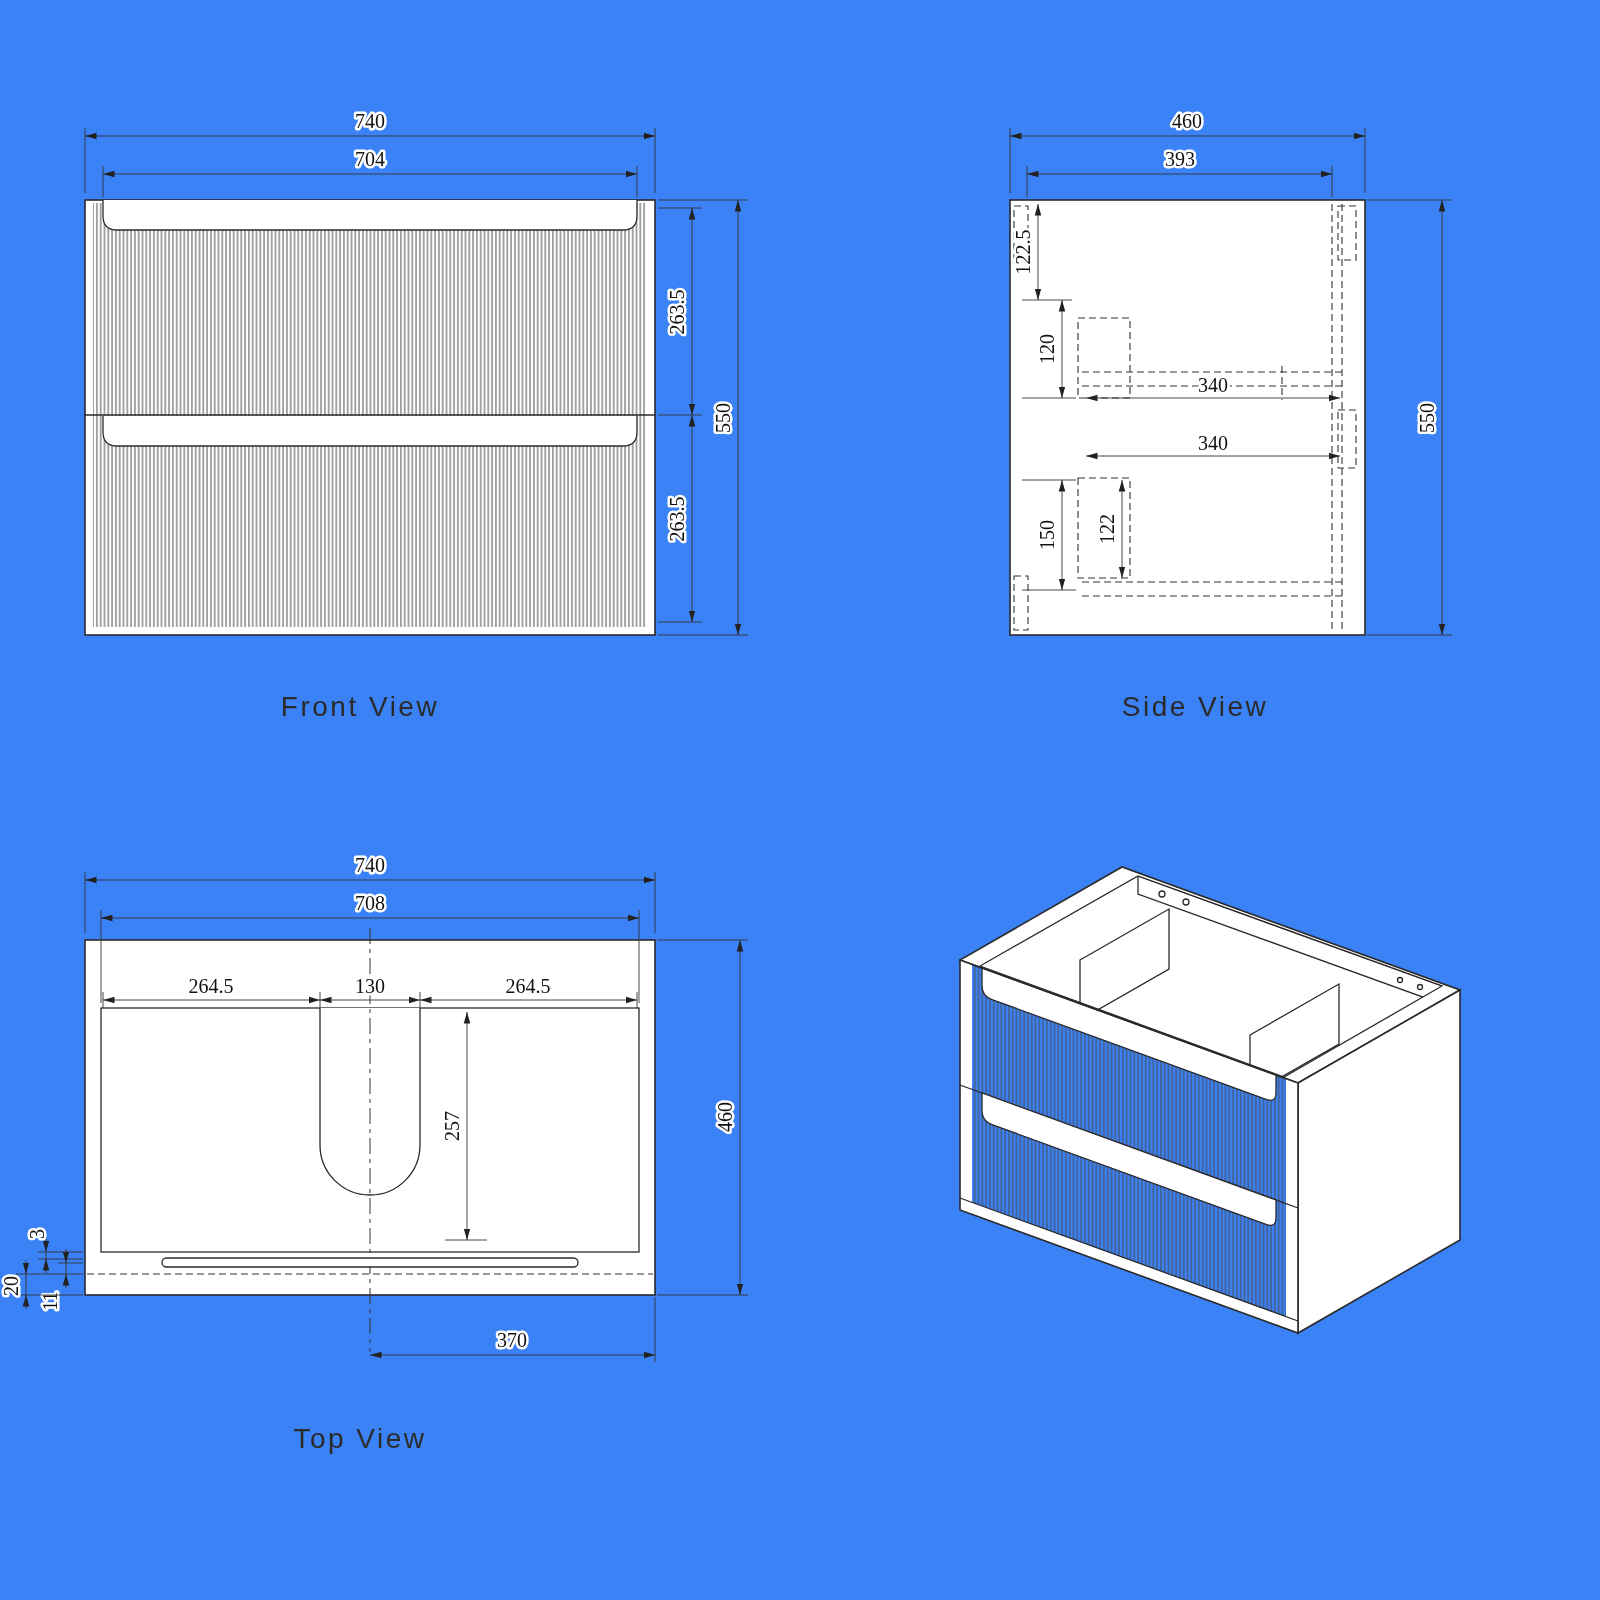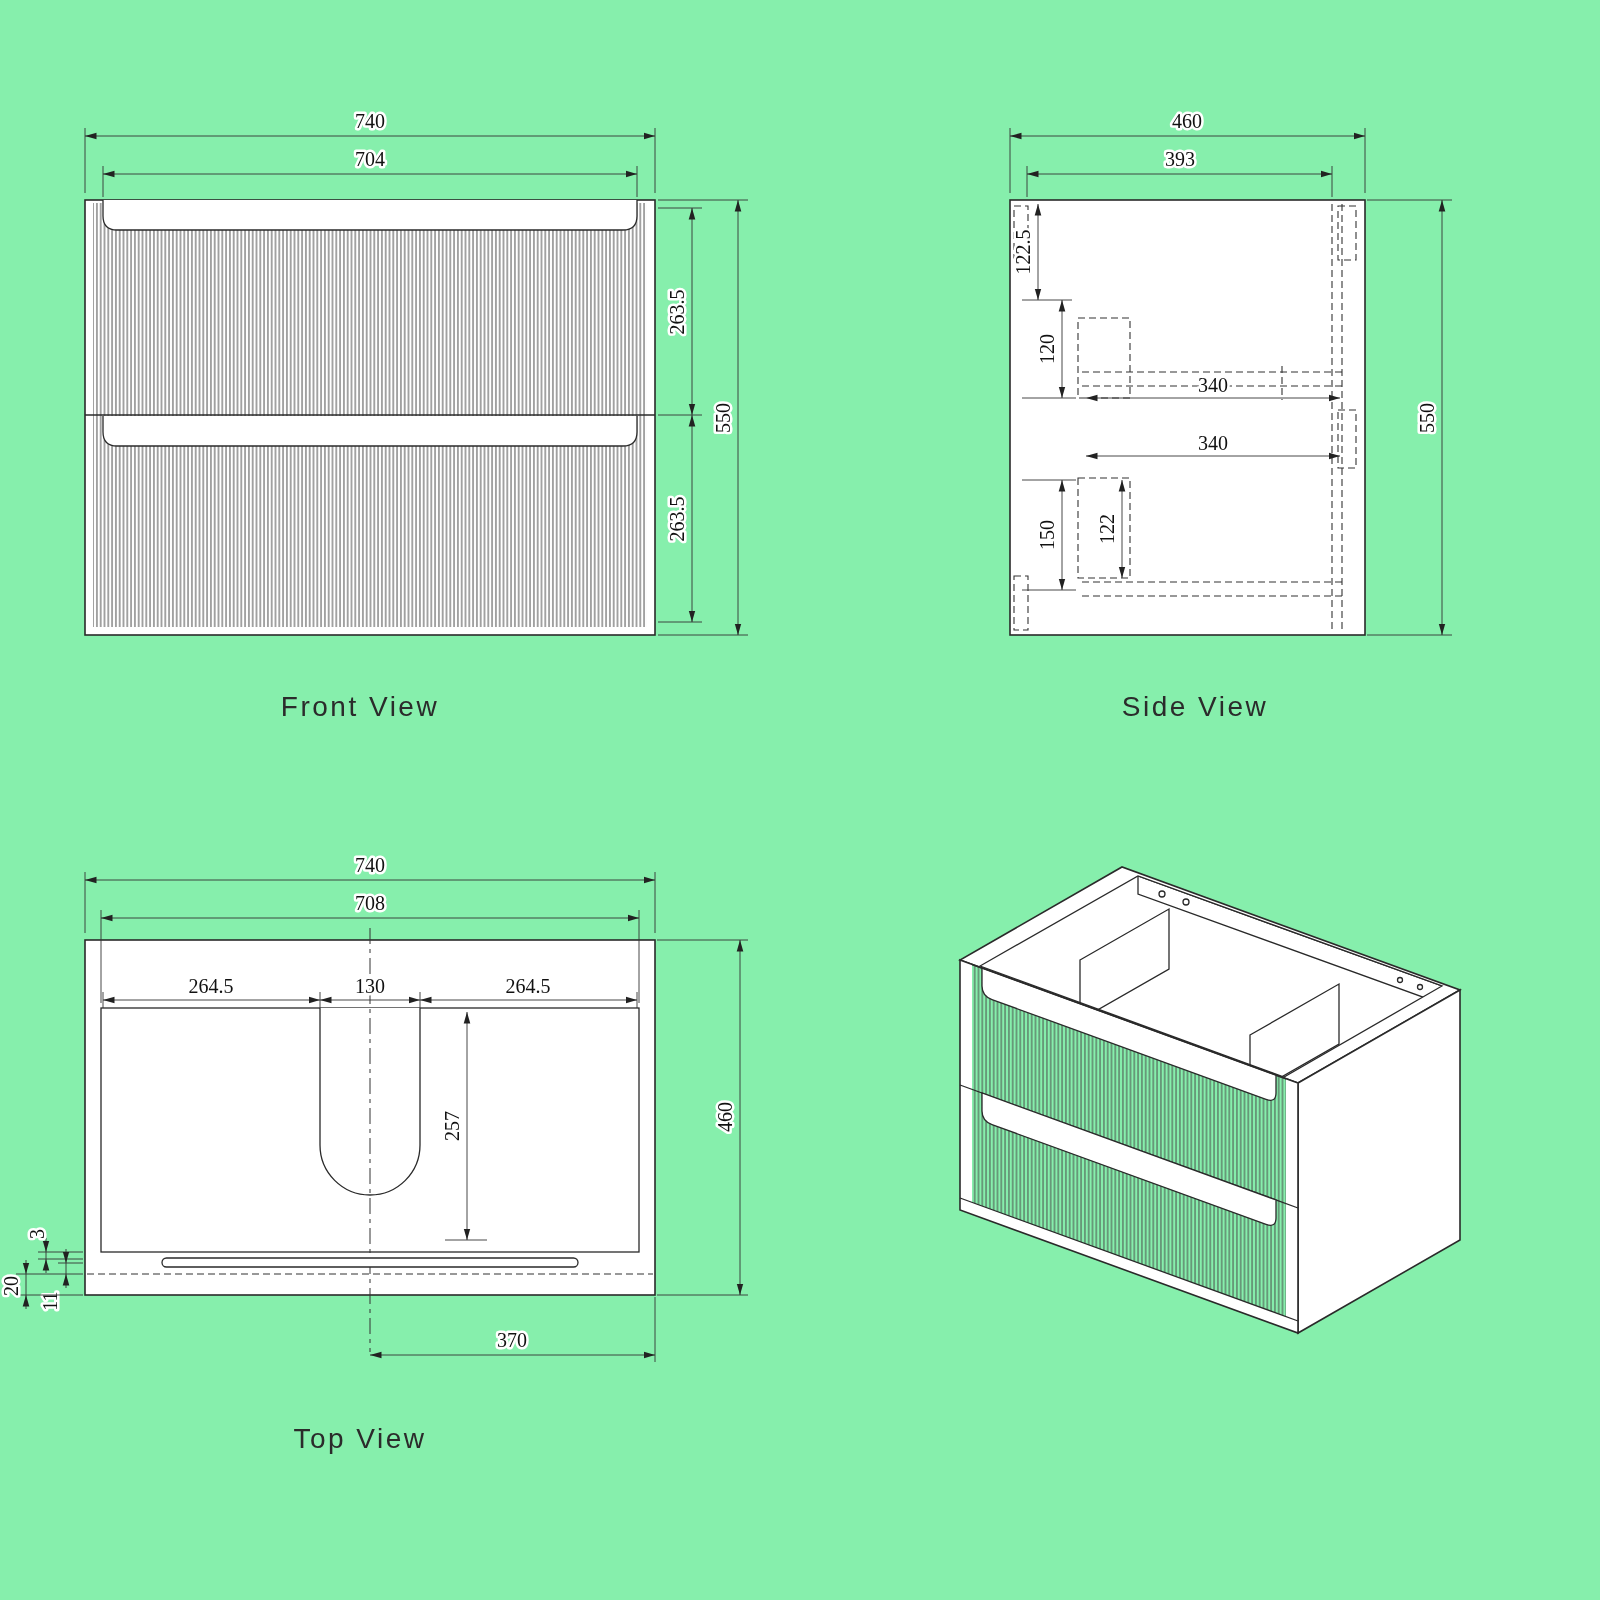--- a/index.html
+++ b/index.html
@@ -1,16 +1,16 @@
 <!DOCTYPE html>
 <html><head>
 <meta charset="utf-8">
 <style>
   html,body { margin:0; padding:0; background:#ffffff; }
-  .sheet { position:relative; width:1600px; height:1600px; background:#86efac; overflow:hidden; }
+  .sheet { position:relative; width:1600px; height:1600px; background:#3b82f6; overflow:hidden; }
   svg { position:absolute; left:0; top:0; }
   .ol   { fill:#ffffff; stroke:#2a2a2a; stroke-width:1.6; }
   .ln   { fill:none; stroke:#2a2a2a; stroke-width:1.3; }
   .wfill{ fill:#ffffff; }
   .dash { fill:none; stroke:#333333; stroke-width:1.1; stroke-dasharray:7 4; }
   .cl   { fill:none; stroke:#333333; stroke-width:1; stroke-dasharray:16 5 4 5; }
   .dim  { fill:none; stroke:#333333; stroke-width:0.9; }
   text.d {
     font: 20px "Liberation Serif", serif;
     fill:#111111;

